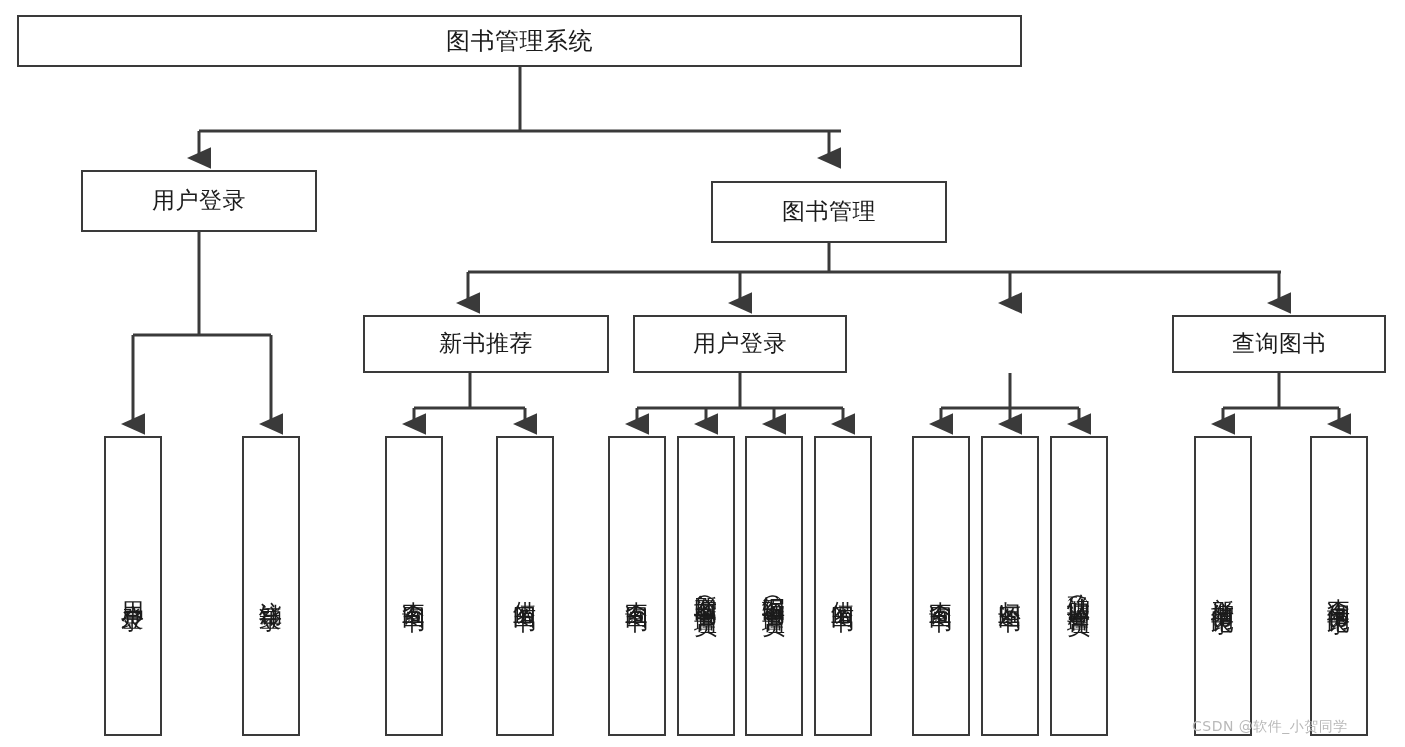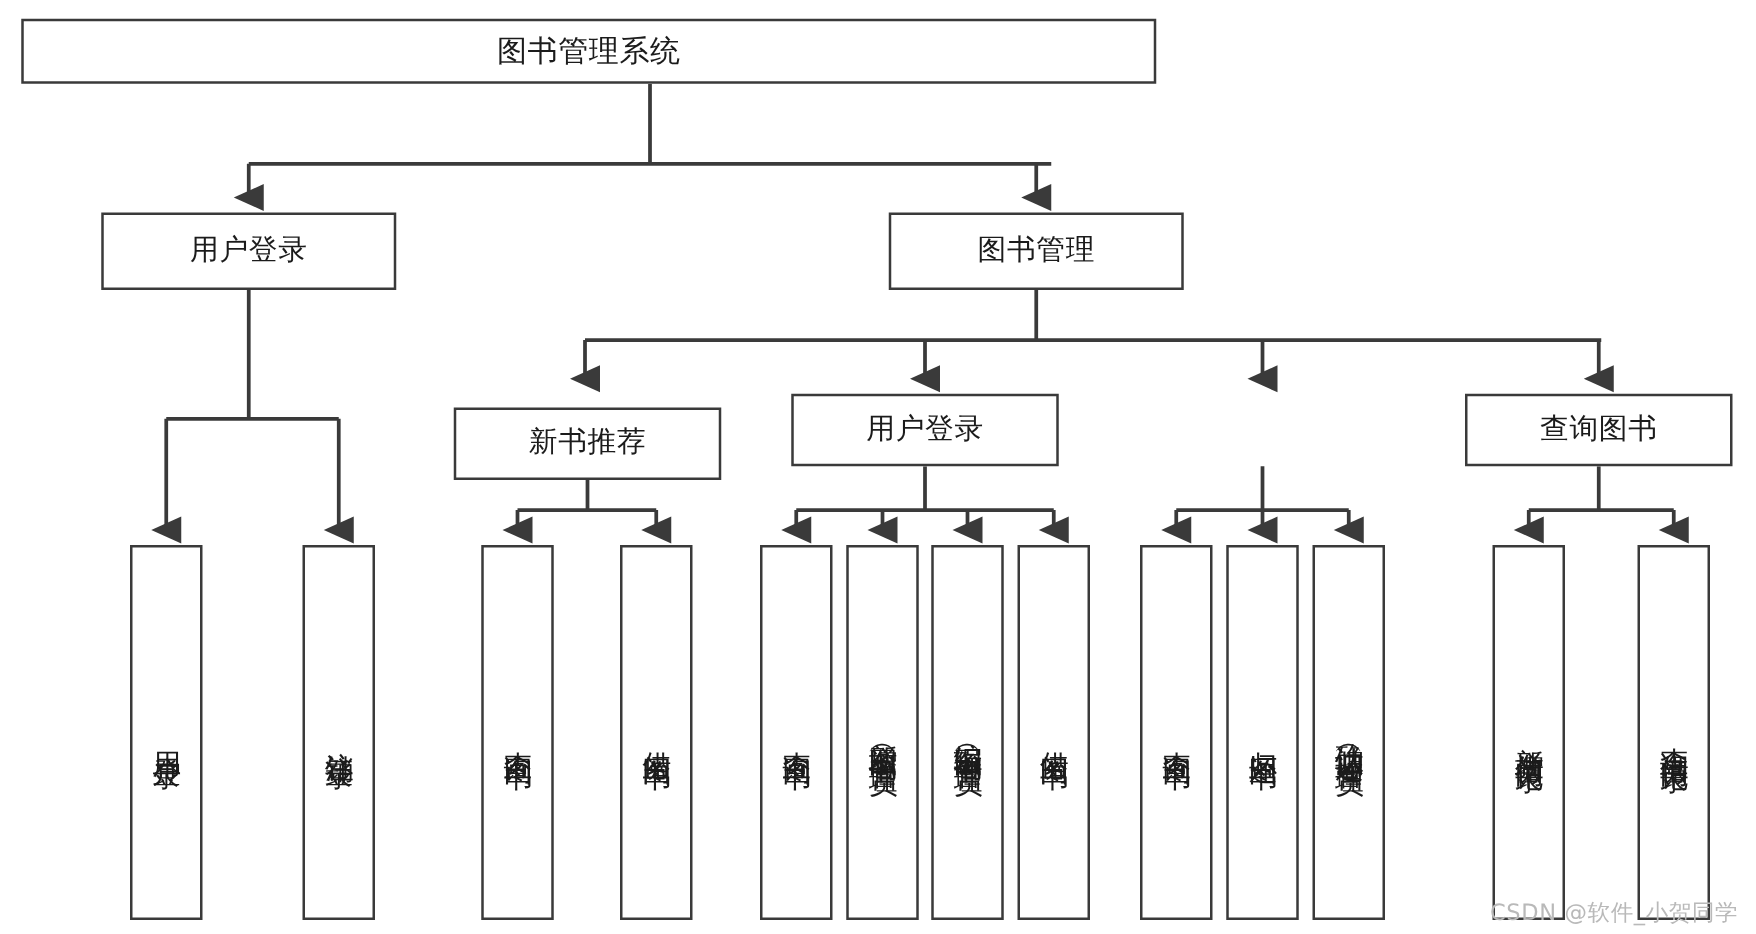--- a/index.html
+++ b/index.html
@@ -58,21 +58,21 @@
   .node.vert .label {
     writing-mode: vertical-rl;
     text-orientation: upright;
     font-size: 23px;
     line-height: 1.05;
     letter-spacing: 3px;
     max-height: 268px;
   }
   .watermark {
     position: absolute;
-    font-size: 18px;
+    font-size: 14px;
     color: #b9b9b9;
     white-space: nowrap;
     letter-spacing: 0.5px;
     font-family: "DejaVu Sans", "Liberation Sans", sans-serif;
   }
 </style>
 </head>
 <body>
 
 <div id="canvas">
@@ -121,32 +121,32 @@
       <path d="M1010,408 L1010,424" marker-end="url(#arrow)"></path>
       <path d="M1079,408 L1079,424" marker-end="url(#arrow)"></path>
 
       <path d="M1279,373 L1279,408"></path>
       <path d="M1223,408 L1339,408"></path>
       <path d="M1223,408 L1223,424" marker-end="url(#arrow)"></path>
       <path d="M1339,408 L1339,424" marker-end="url(#arrow)"></path>
     </g>
   </svg>
 
-  <div class="node root horiz" style="left:17px; top:15px; width:908px; height:52px;">
+  <div class="node root horiz" style="left:17px; top:15px; width:1005px; height:52px;">
     <span class="label">图书管理系统</span>
   </div>
 
   <div class="node horiz" style="left:81px; top:170px; width:236px; height:62px;">
     <span class="label">用户登录</span>
   </div>
-  <div class="node horiz" style="left:711px; top:170px; width:236px; height:62px;">
+  <div class="node horiz" style="left:711px; top:181px; width:236px; height:62px;">
     <span class="label">图书管理</span>
   </div>
 
-  <div class="node horiz" style="left:363px; top:326px; width:214px; height:58px;">
+  <div class="node horiz" style="left:363px; top:315px; width:246px; height:58px;">
     <span class="label">新书推荐</span>
   </div>
   <div class="node horiz" style="left:633px; top:315px; width:214px; height:58px;">
     <span class="label">用户登录</span>
   </div>
   <div class="node horiz" style="left:1172px; top:315px; width:214px; height:58px;">
     <span class="label">查询图书</span>
   </div>
 
   <div class="node vert" style="left:104px; top:436px; width:58px; height:300px;">

